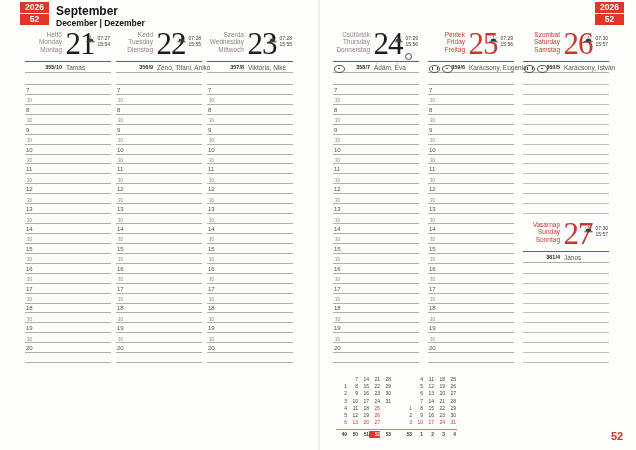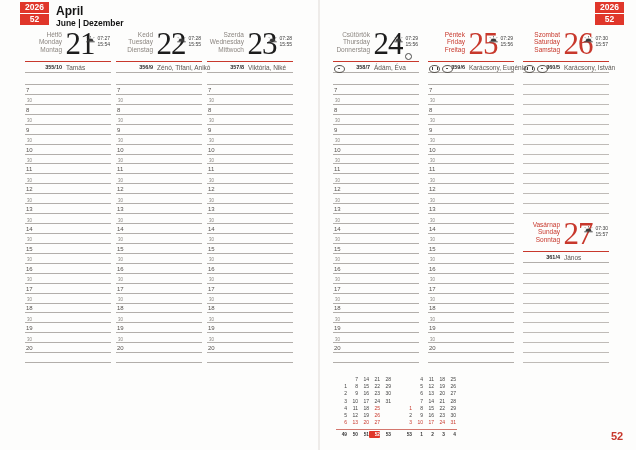--- a/index.html
+++ b/index.html
@@ -53,22 +53,22 @@
 
   <div class="corner-box cb-left">
     <span class="cb-year">2026</span>
     <span class="cb-week">52</span>
   </div>
   <div class="corner-box cb-right">
     <span class="cb-year">2026</span>
     <span class="cb-week">52</span>
   </div>
 
-  <div class="month-title">April</div>
-  <div class="month-sub">June | Dezember</div>
+  <div class="month-title">September</div>
+  <div class="month-sub">December | Dezember</div>
 
   <div id="grid">
       <div class="col" style="left: 25px;">
         <div class="rule" style="top: 84px;"></div>
         <div class="rule" style="top: 93.9px;"></div>
         <div class="hlabel" style="top: 86.9px;">7</div>
         <div class="rule" style="top: 103.9px;"></div>
         <div class="half-label" style="top: 98.4px;">30</div>
         <div class="rule" style="top: 113.8px;"></div>
         <div class="hlabel" style="top: 106.8px;">8</div>

